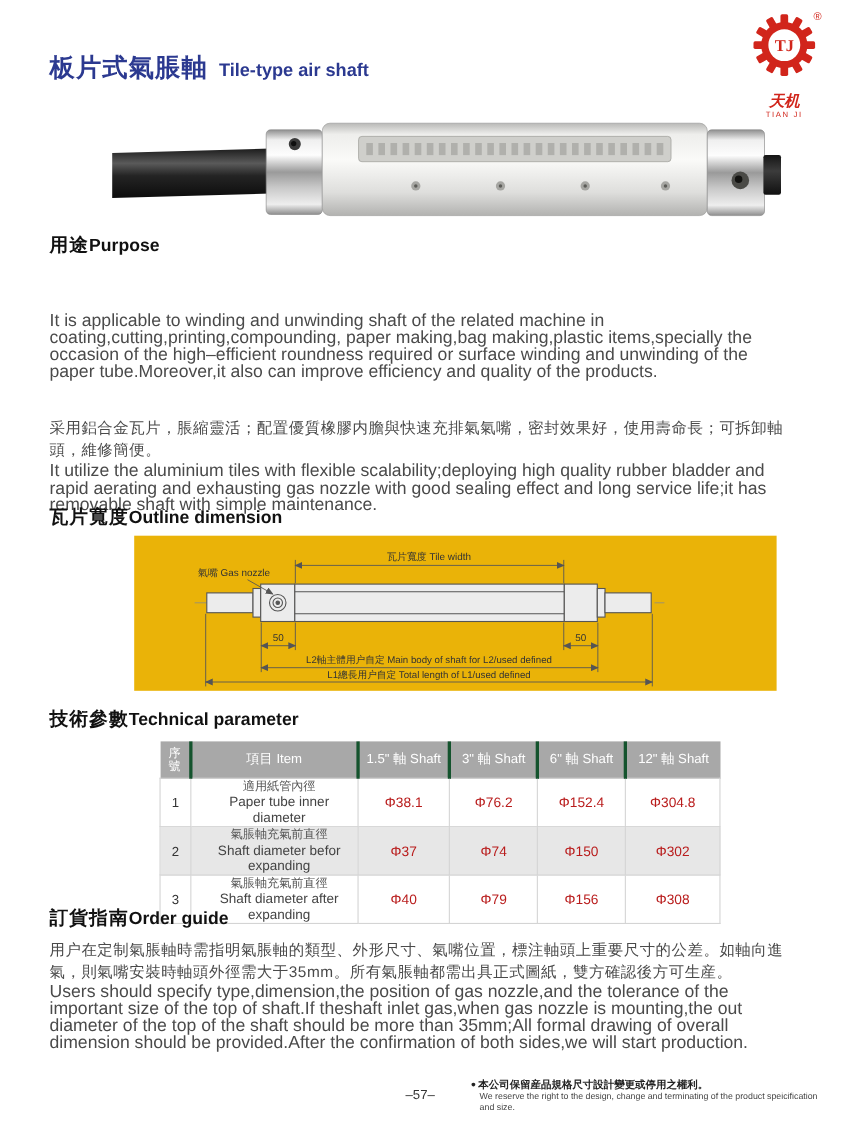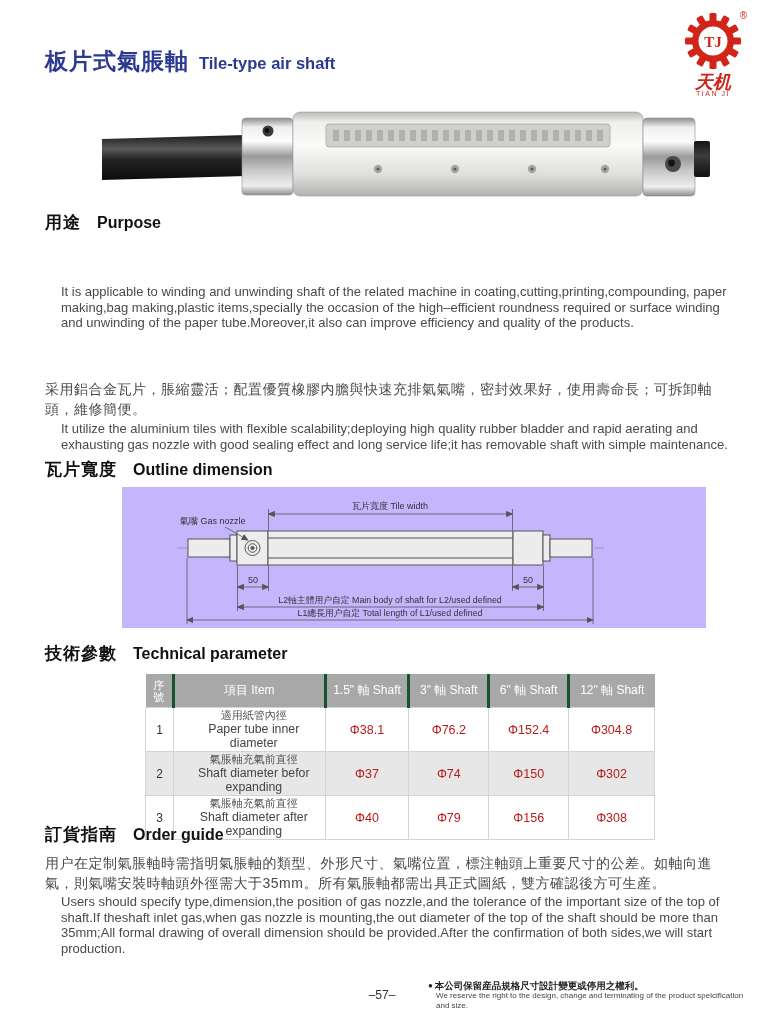--- a/index.html
+++ b/index.html
@@ -4,35 +4,35 @@
 <style>
   html,body{margin:0;padding:0;background:#fff;}
   .page{position:relative;width:765px;height:1024px;background:#ffffff;overflow:hidden;
         font-family:"Liberation Sans","DejaVu Sans",sans-serif;}
   
   .header-title{position:absolute;left:45px;top:46px;white-space:nowrap;}
   .header-title .zh{color:#2b3990;font-size:23px;font-weight:bold;letter-spacing:1px;}
   .header-title .en{color:#2b3990;font-size:16.5px;font-weight:bold;margin-left:10px;}
   .logo{position:absolute;right:16px;top:12px;width:72px;text-align:center;color:#d1251b;}
   .logo .reg{position:absolute;right:2px;top:-2px;font-size:10px;}
-  .logo .name-zh{font-size:18px;font-weight:bold;font-style:italic;line-height:14px;margin-top:1px;
+  .logo .name-zh{font-size:14px;font-weight:bold;font-style:italic;line-height:14px;margin-top:11px;
                  font-family:"Liberation Serif","DejaVu Serif",serif;}
   .logo .name-en{font-size:7px;letter-spacing:1.5px;line-height:9px;}
   
   .photo{position:absolute;left:100px;top:103px;width:612px;height:102px;}
   
   .sec-head{position:absolute;left:45px;white-space:nowrap;color:#111;}
   .sec-head .zh{font-size:17px;font-weight:bold;letter-spacing:1px;}
-  .sec-head .en{font-size:16px;font-weight:bold;margin-left:16px;}
+  .sec-head .en{font-size:16px;font-weight:bold;margin-left:0;}
   
   .para{position:absolute;left:45px;width:678px;color:#4a4a4a;}
   .para.zh{font-size:14px;line-height:20px;letter-spacing:0.5px;}
-  .para.en{font-size:13px;line-height:15.5px;margin-left:16px;}
-  
-  .drawing-box{position:absolute;left:122px;top:487px;width:584px;height:141px;background:#c4b5fd;}
+  .para.en{font-size:16px;line-height:15.5px;}
+  
+  .drawing-box{position:absolute;left:122px;top:487px;width:584px;height:141px;background:#eab308;}
   .drawing-box svg{display:block;}
   
   .pt-table{position:absolute;left:145px;top:674px;width:510px;border-collapse:collapse;
             font-size:12px;color:#444;}
   .pt-table th{background:#a8a8a8;color:#fff;font-weight:normal;height:31px;
                border-left:3px solid #14532d;font-size:12px;}
   .pt-table th:first-child{border-left:none;}
   .pt-table th.no-col{font-size:11px;line-height:12px;}
   .pt-table td{border:1px solid #d4d4d4;height:34px;text-align:center;}
   .pt-table tr.alt td{background:#e7e7e7;}

